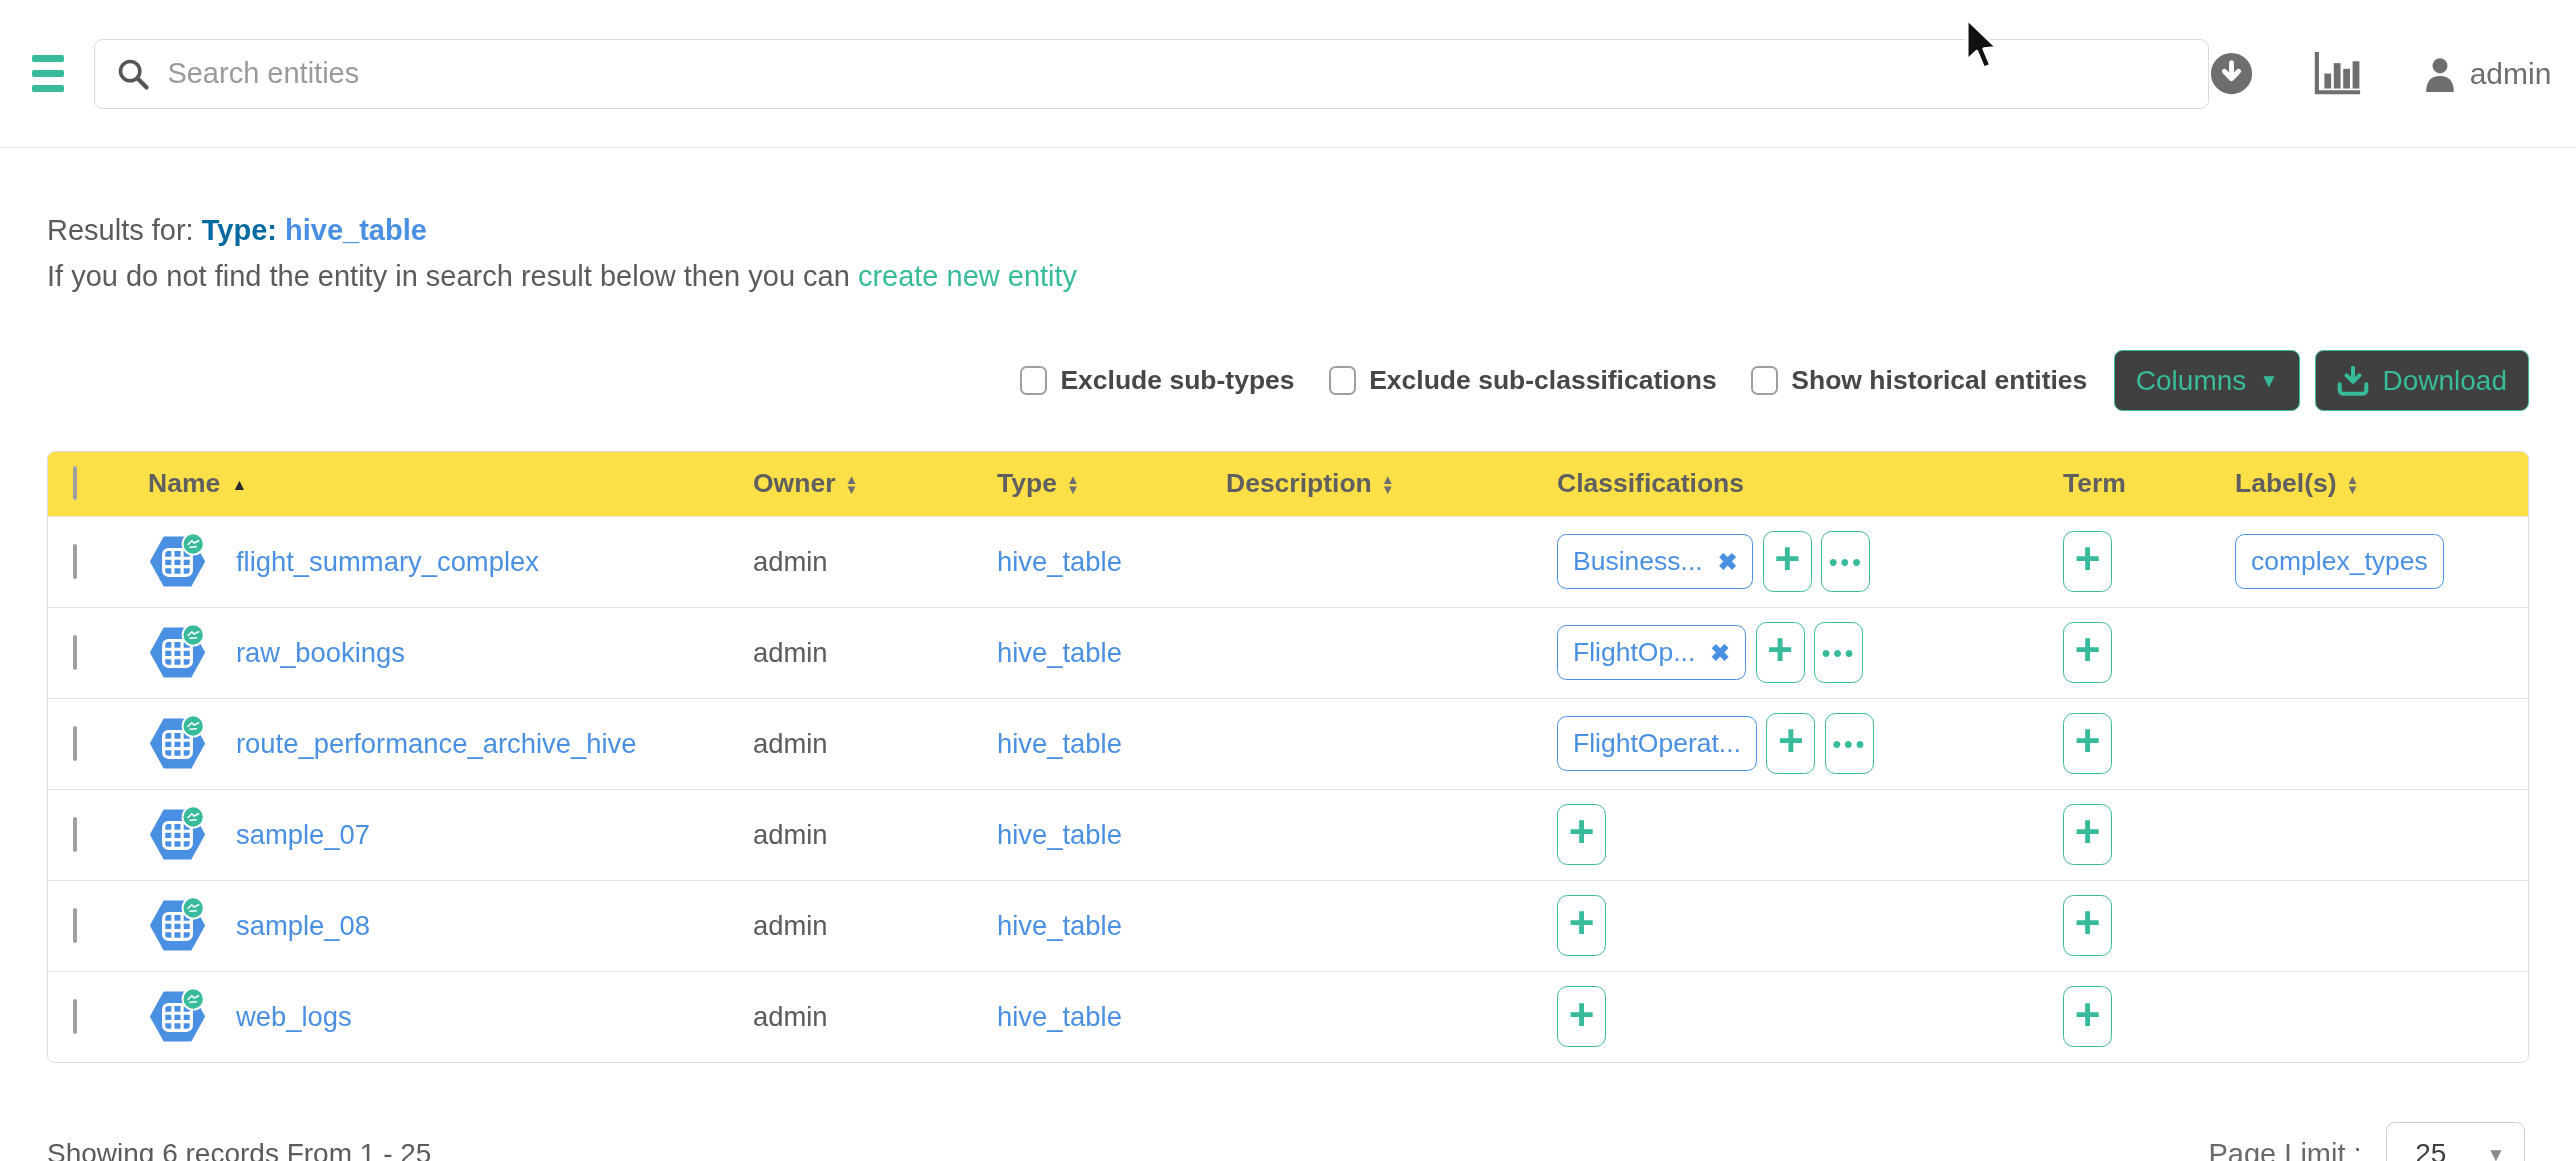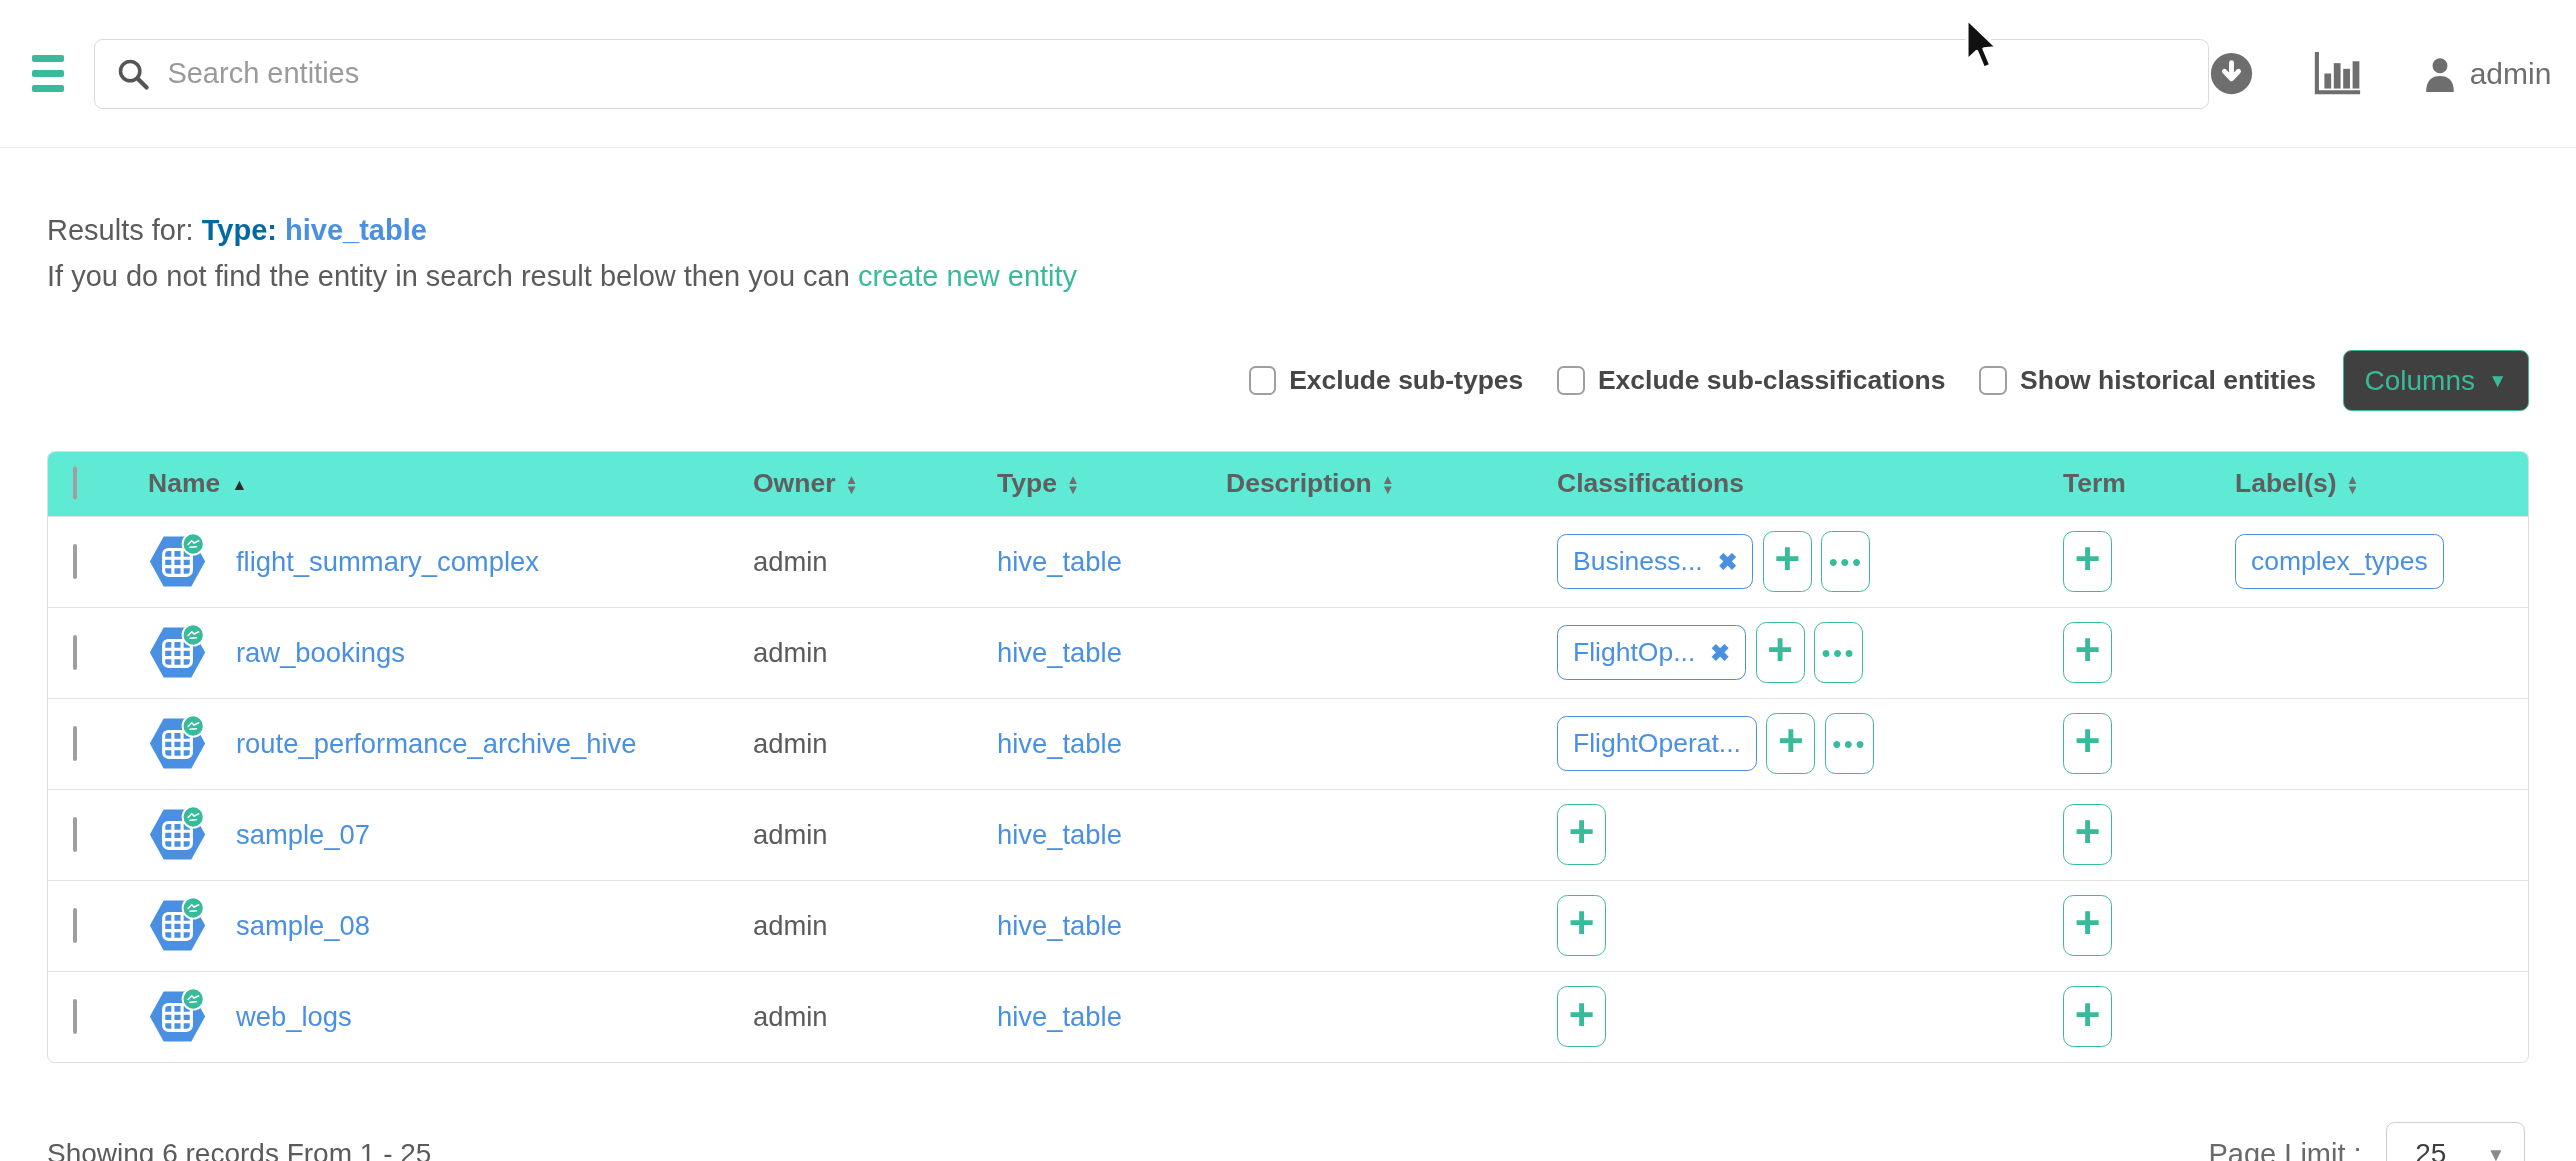--- a/index.html
+++ b/index.html
@@ -39,21 +39,21 @@
   .cklbl{ font-weight:bold; font-size:26.5px; color:#474747; white-space:nowrap; }
   .btn-group{ display:flex; gap:15px; }
   .btn{ height:61px; border:1.9px solid #38BB9B; border-radius:8.5px; background:#404040;
         color:#38BB9B; font-size:28px; display:flex; align-items:center; gap:13.2px;
         padding:0 21px; cursor:pointer; font-family:inherit; }
   .caret{ font-size:19px; line-height:1; }
 
   
   .table-wrap{ margin-top:40px; border:1.9px solid #dcdcdc; border-radius:7.6px; overflow:hidden; background:#fff; }
   table{ width:100%; border-collapse:collapse; table-layout:fixed; }
-  thead th{ background:#5eead4; height:64px; text-align:left; font-size:26.5px; color:#5f5f5f;
+  thead th{ background:#fde047; height:64px; text-align:left; font-size:26.5px; color:#5f5f5f;
             font-weight:bold; padding:0 0 0 15px; white-space:nowrap; }
   th.check-col, td.check-col{ padding-left:24.6px; }
   tbody td{ height:91px; border-top:1.9px solid #e3e3e3; padding:0 0 0 15px; font-size:27.4px; vertical-align:middle; }
   .sort-both{ display:inline-flex; flex-direction:column; margin-left:9.5px; vertical-align:middle; }
   .sort-both i{ font-style:normal; font-size:13.2px; line-height:10.4px; color:#6f6f6f; }
   .sort-asc{ margin-left:11.3px; font-size:16px; color:#2b2b2b; vertical-align:middle; }
   .name-cell{ display:flex; align-items:center; gap:29px; }
   .name-cell svg{ flex:none; }
   a.link{ color:#4A90E2; text-decoration:none; cursor:pointer; }
   .cell-flex{ display:flex; align-items:center; gap:9.5px; }
@@ -145,20 +145,27 @@
   <label class="ck">
     <span class="ckbox"></span>
     <span class="cklbl">Show historical entities</span>
   </label>
       </div>
     <div class="btn-group">
       <button class="btn">
         <span>Columns</span>
         <span class="caret">▼</span>
       </button>
+      <button class="btn">
+        <svg width="32" height="30" viewBox="0 0 24 22">
+          <path d="M12 1 v9.5 M7.2 6.8 l4.8 4.8 4.8-4.8" stroke="#38BB9B" stroke-width="3" fill="none" stroke-linecap="round" stroke-linejoin="round"></path>
+          <path d="M2 13.5 v4.5 a2.5 2.5 0 0 0 2.5 2.5 h15 a2.5 2.5 0 0 0 2.5 -2.5 v-4.5" fill="none" stroke="#38BB9B" stroke-width="3" stroke-linecap="round"></path>
+        </svg>
+        <span>Download</span>
+      </button>
     </div>
   </div>
 
   <div class="table-wrap">
     <table>
       <colgroup>
         <col style="width:85px">
           <col style="width:605px">
           <col style="width:244px">
           <col style="width:229px">

